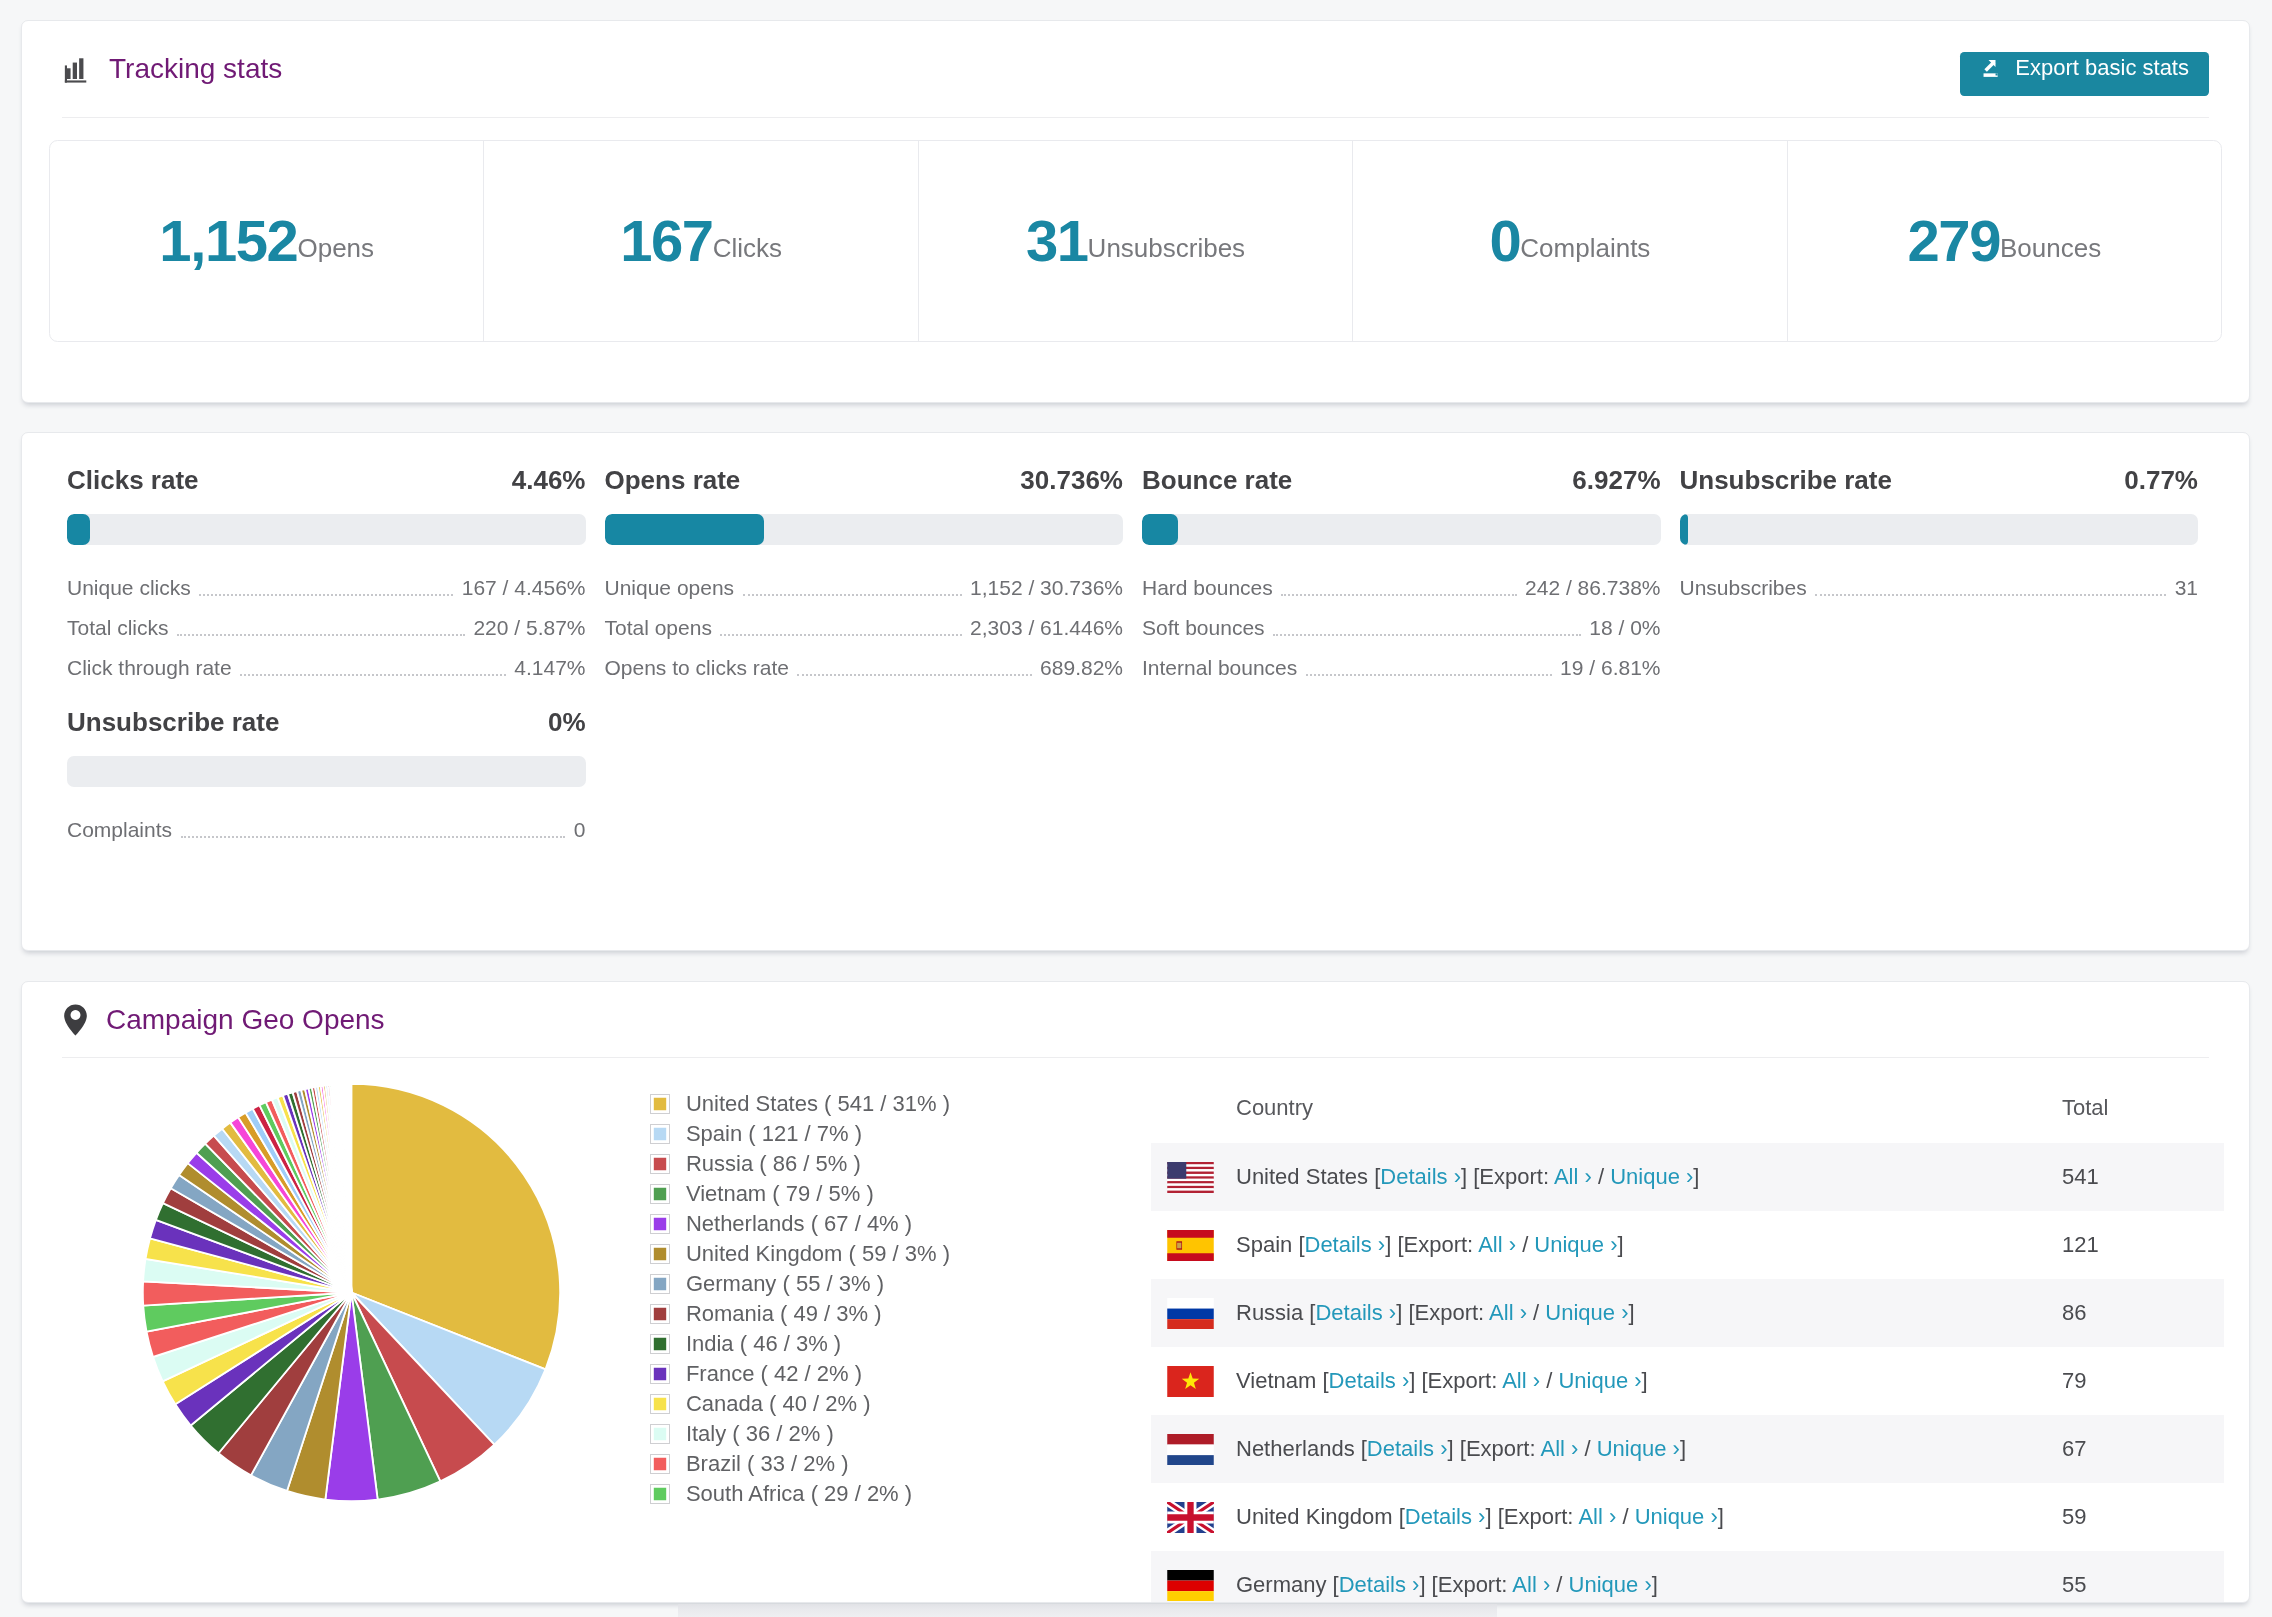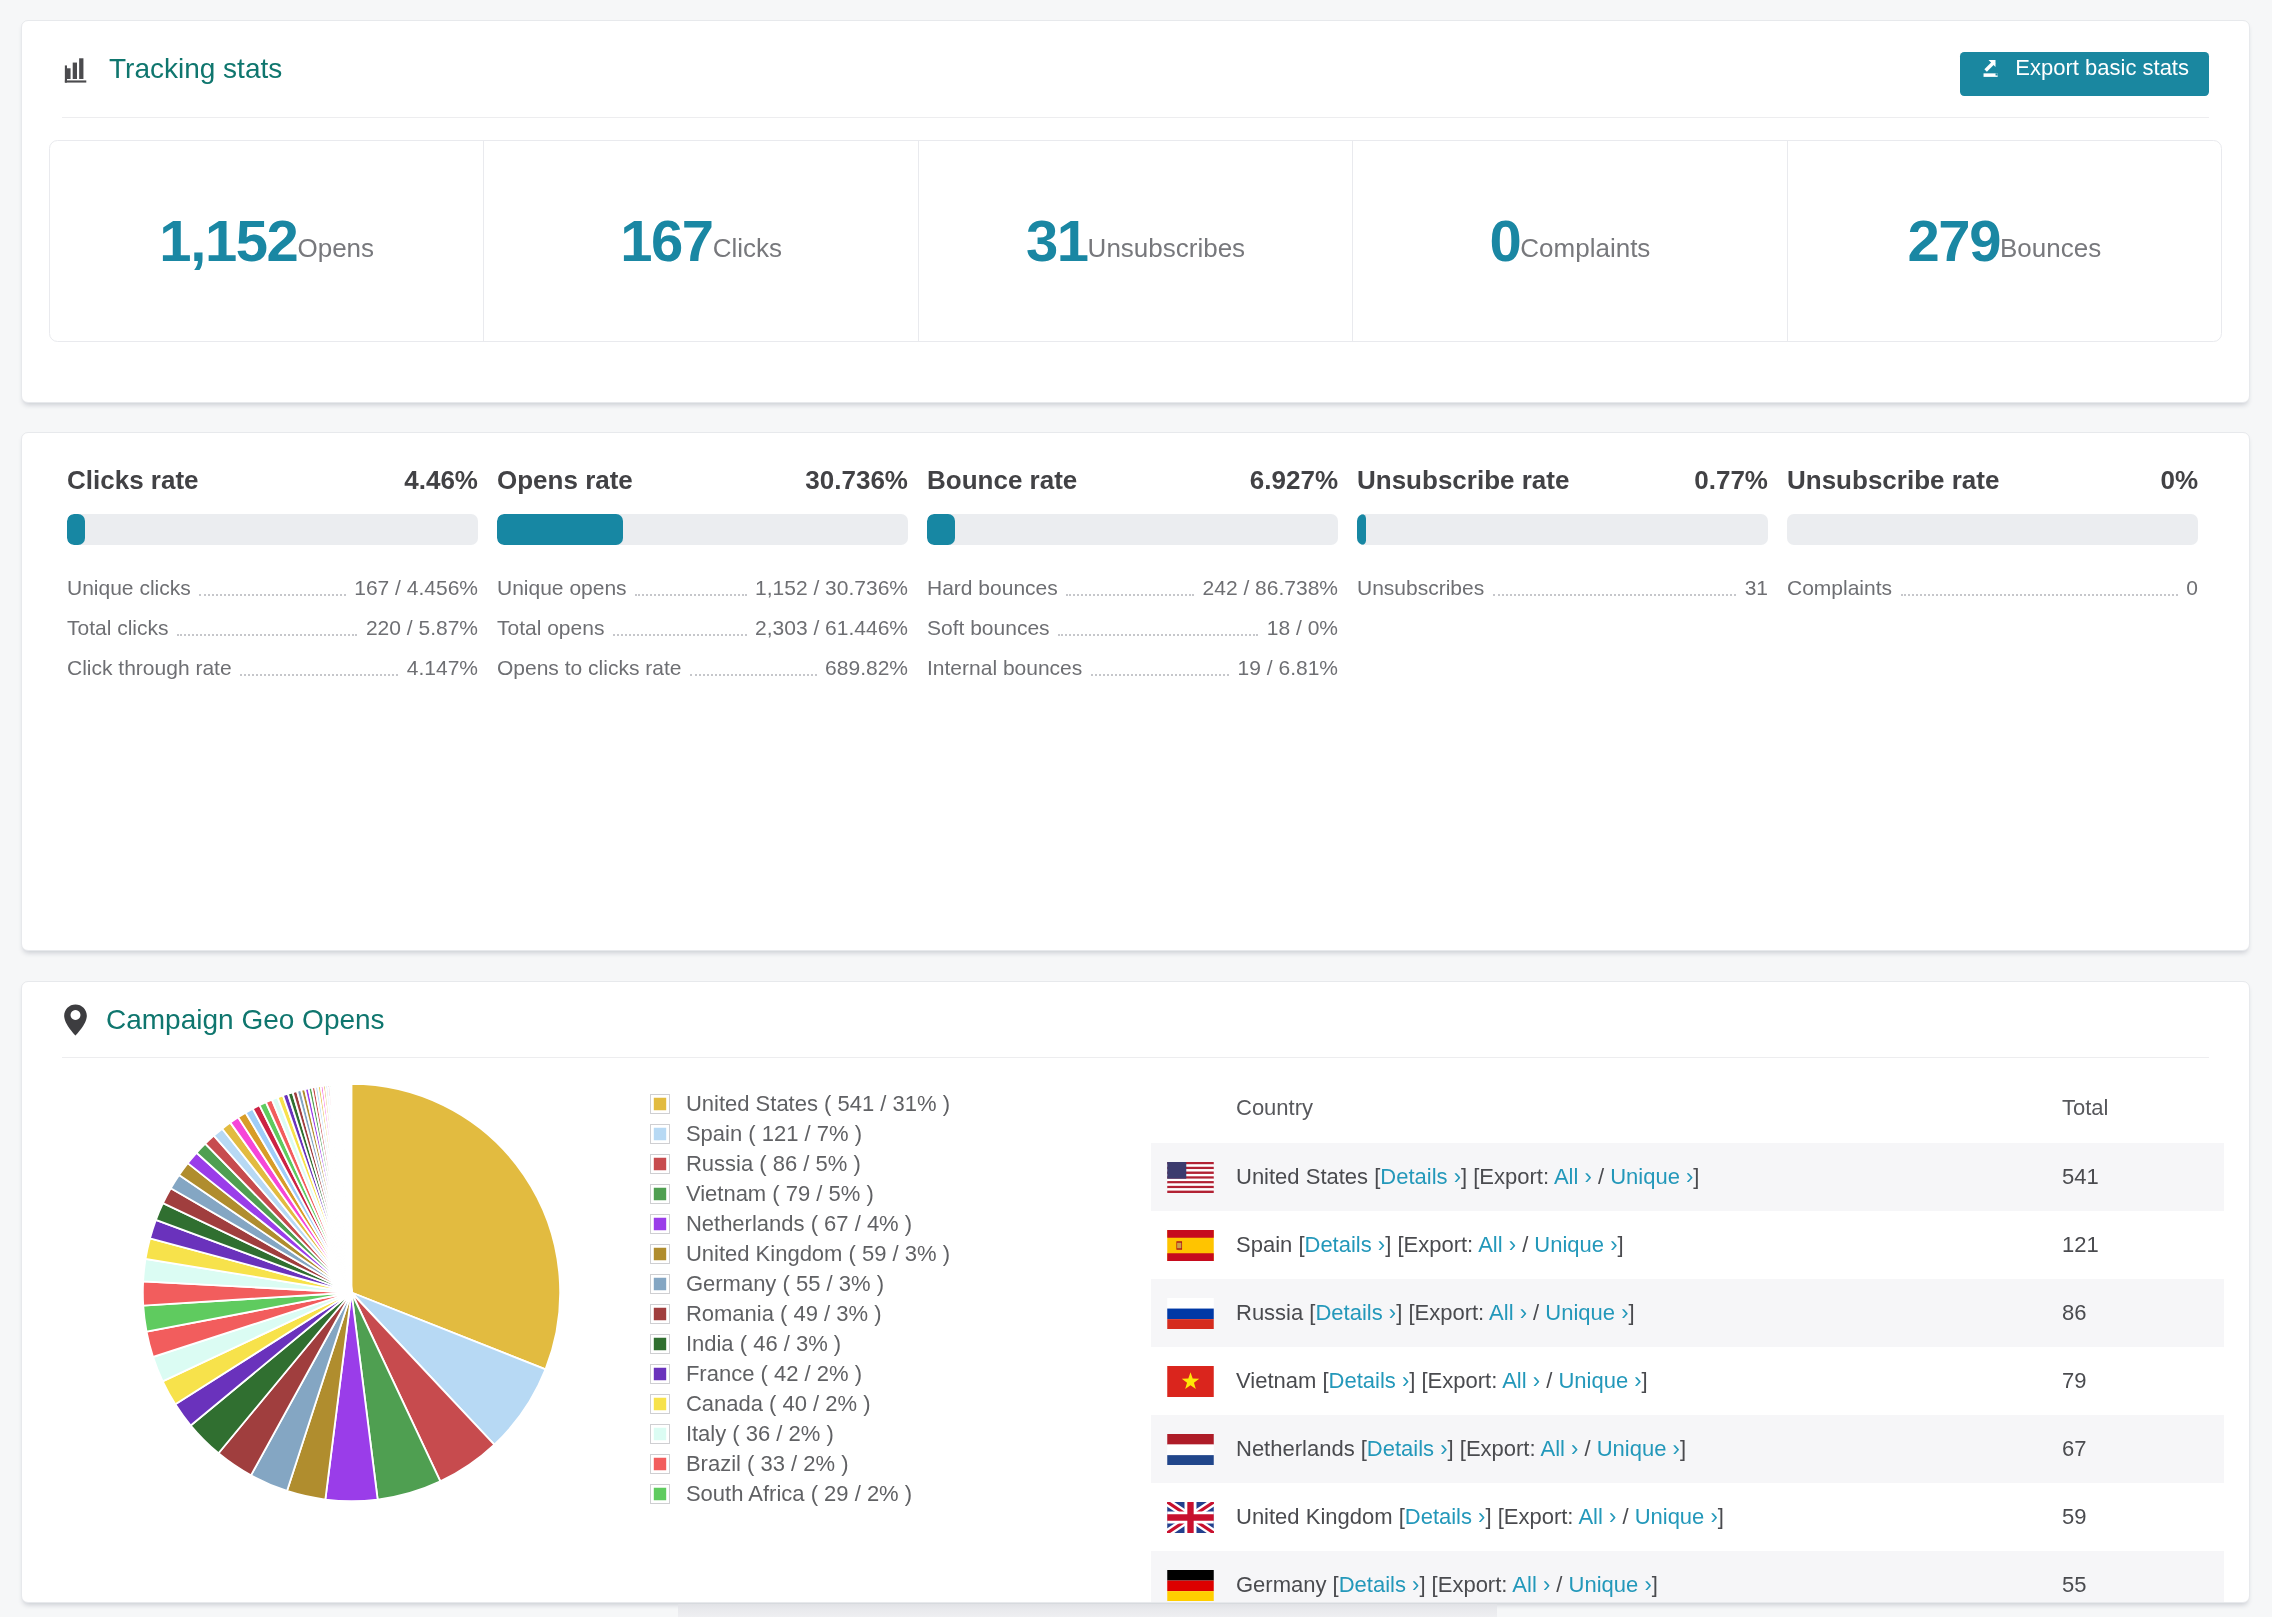--- a/index.html
+++ b/index.html
@@ -6,38 +6,38 @@
   .page{position:relative;width:2273px;height:1618px;background:#f6f7f8;overflow:hidden;
         font-family:"Liberation Sans","DejaVu Sans",sans-serif;}
   .card{position:absolute;left:21px;width:2229px;background:#ffffff;border:0.7px solid #e7e9ec;
         border-radius:7px;box-sizing:border-box;box-shadow:0 3.5px 5.6px -2.1px rgba(55,65,85,.22);}
   #card-tracking{top:20px;height:383px;}
   #card-rates{top:432px;height:519px;}
   #card-geo{top:981px;height:622px;overflow:hidden;}
 
   .card-header{position:absolute;top:0;left:40px;right:40px;height:96px;display:flex;align-items:center;gap:17px;}
   #card-geo .card-header{height:75px;}
-  .card-title{font-size:28px;color:#0f766e;font-weight:500;}
+  .card-title{font-size:28px;color:#701a75;font-weight:500;}
   .header-divider{position:absolute;left:40px;right:40px;border-top:1.4px solid #ededef;}
   #card-tracking .header-divider{top:96px;}
   #card-geo .header-divider{top:75px;}
 
   .export-btn{position:absolute;right:40px;top:31px;height:44px;display:flex;align-items:flex-start;gap:11.3px;
               background:#1a87a0;color:#ffffff;border:none;border-radius:4.2px;padding:3px 20px;
               font-size:22px;font-family:inherit;cursor:pointer;}
 
   .stats-row{position:absolute;left:27px;right:27px;top:119px;height:200px;border:1.4px solid #e9eaee;
              border-radius:8.5px;display:flex;background:#fff;}
   .stat-cell{flex:1;display:flex;flex-direction:row;align-items:center;justify-content:center;
              border-right:1.4px solid #e9eaee;}
   .stat-cell:last-child{border-right:none;}
   .stat-value{font-size:58px;font-weight:700;color:#1a87a3;letter-spacing:-1.4px;line-height:1;}
   .stat-label{margin-top:14px;font-size:26px;color:#77787c;}
 
-  .rates-grid{padding:32px 51px 0 45px;display:grid;grid-template-columns:repeat(5,1fr);
+  .rates-grid{padding:32px 51px 0 45px;display:grid;grid-template-columns:repeat(4,1fr);
               column-gap:41px;row-gap:34px;gap:19px;}
   .rate-head{display:flex;justify-content:space-between;align-items:baseline;}
   .rate-title,.rate-value{font-size:26px;font-weight:700;color:#424245;}
   .rate-track{margin-top:18.4px;height:31px;background:#ebedf0;border-radius:7px;position:relative;overflow:hidden;}
   .rate-fill{position:absolute;left:0;top:0;bottom:0;background:#1787a3;border-radius:7px;}
   .rate-rows{margin-top:22.6px;}
   .rate-row{height:40px;display:flex;align-items:center;font-size:21px;color:#6e6f73;}
   .rate-row .leader{flex:1;border-bottom:2.1px dotted #c6c7cb;margin:0 8.5px;transform:translateY(7px);}
   .rr-label,.rr-value{white-space:nowrap;}
 

